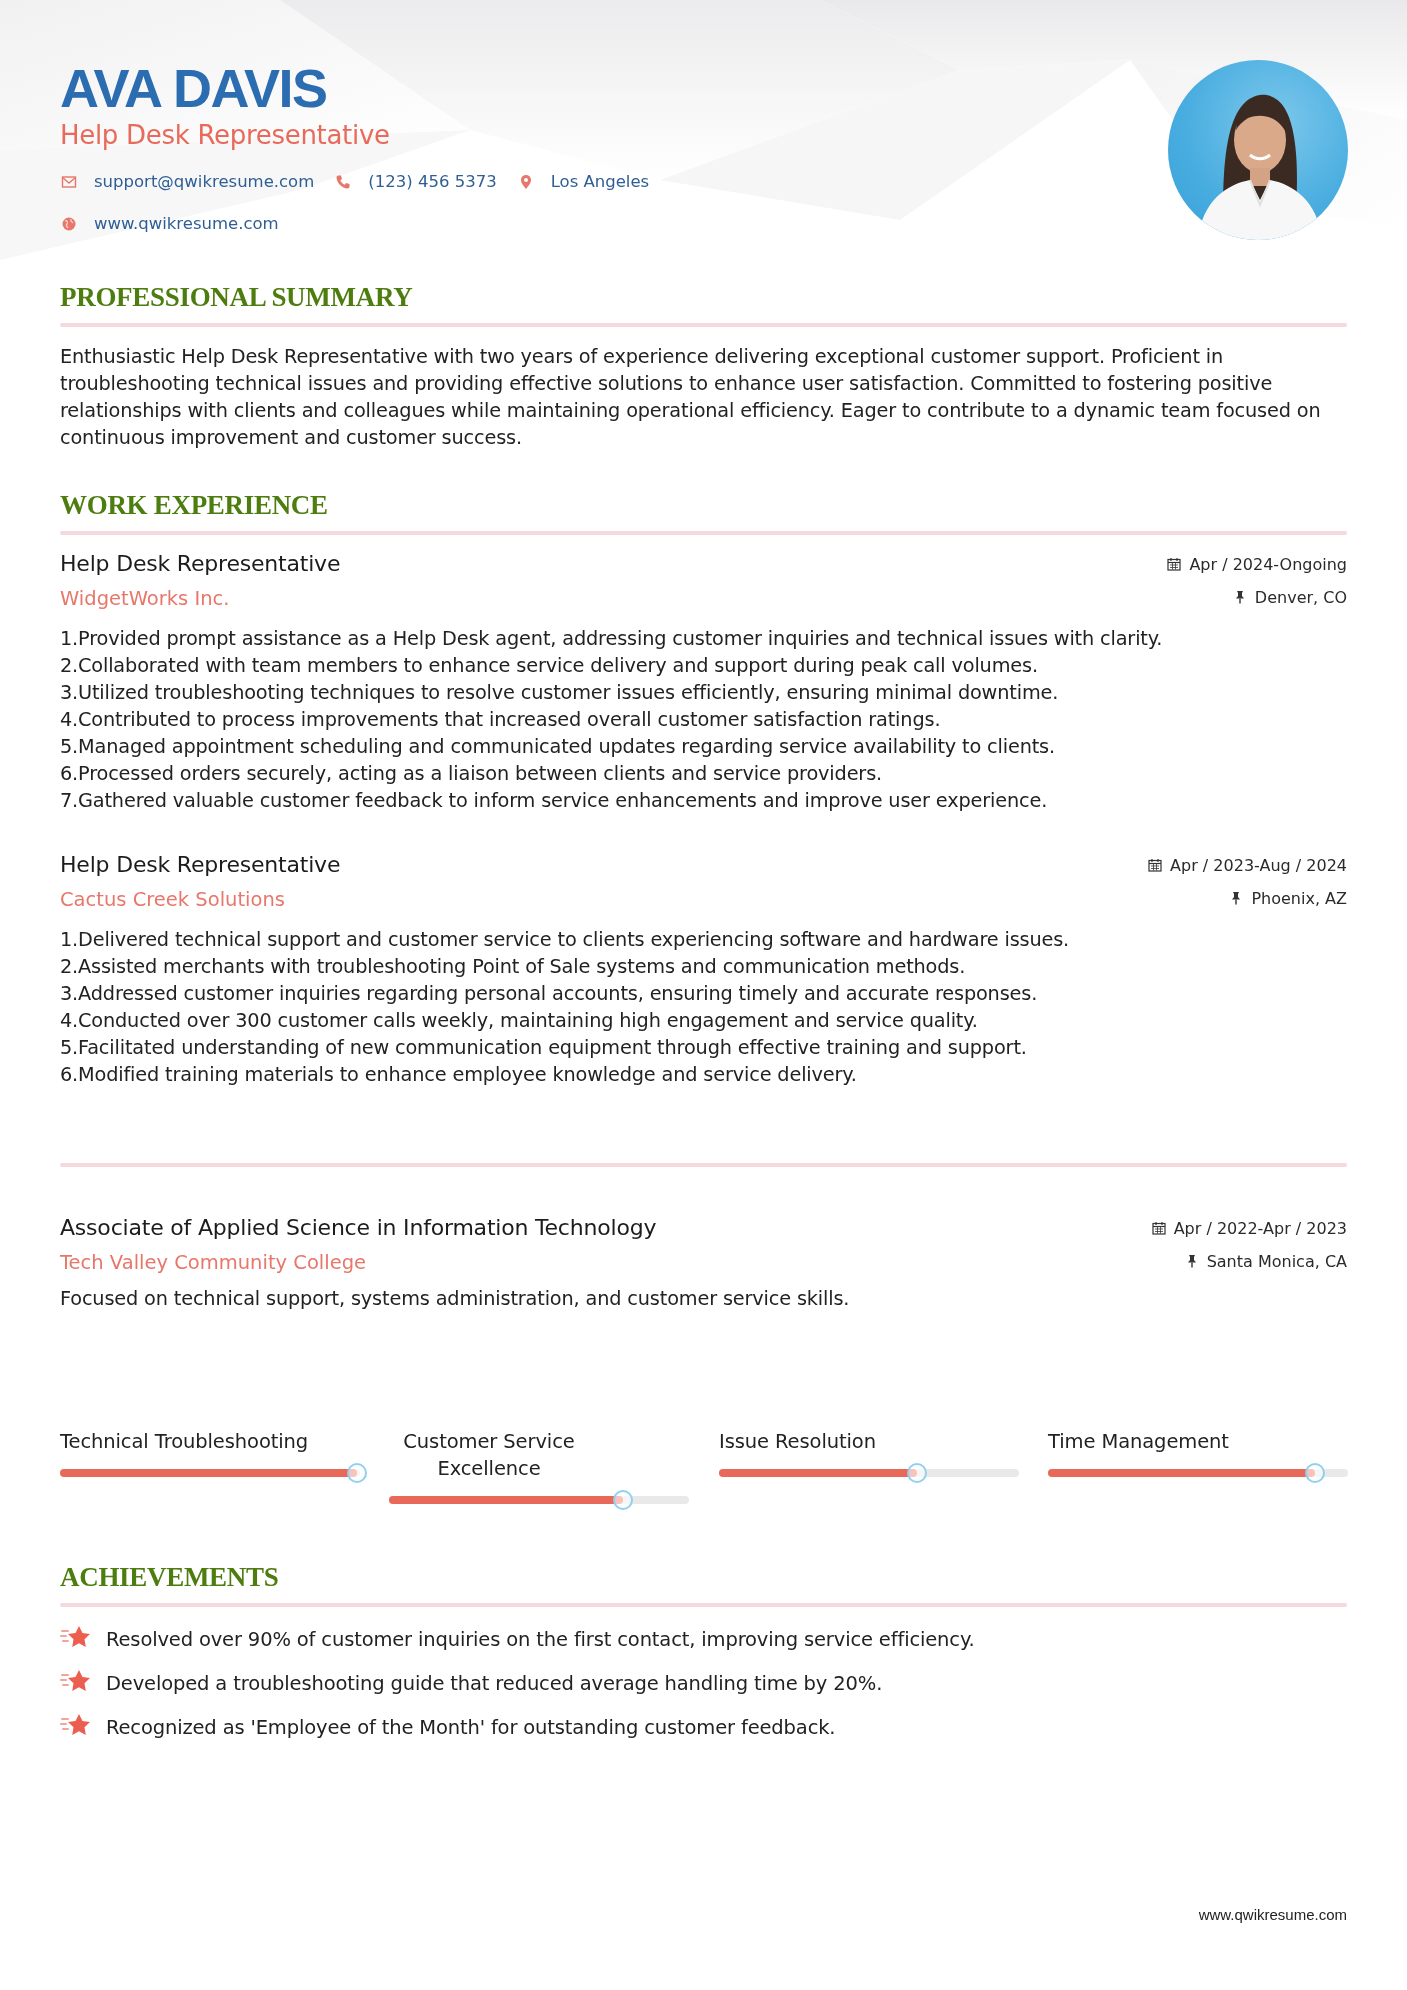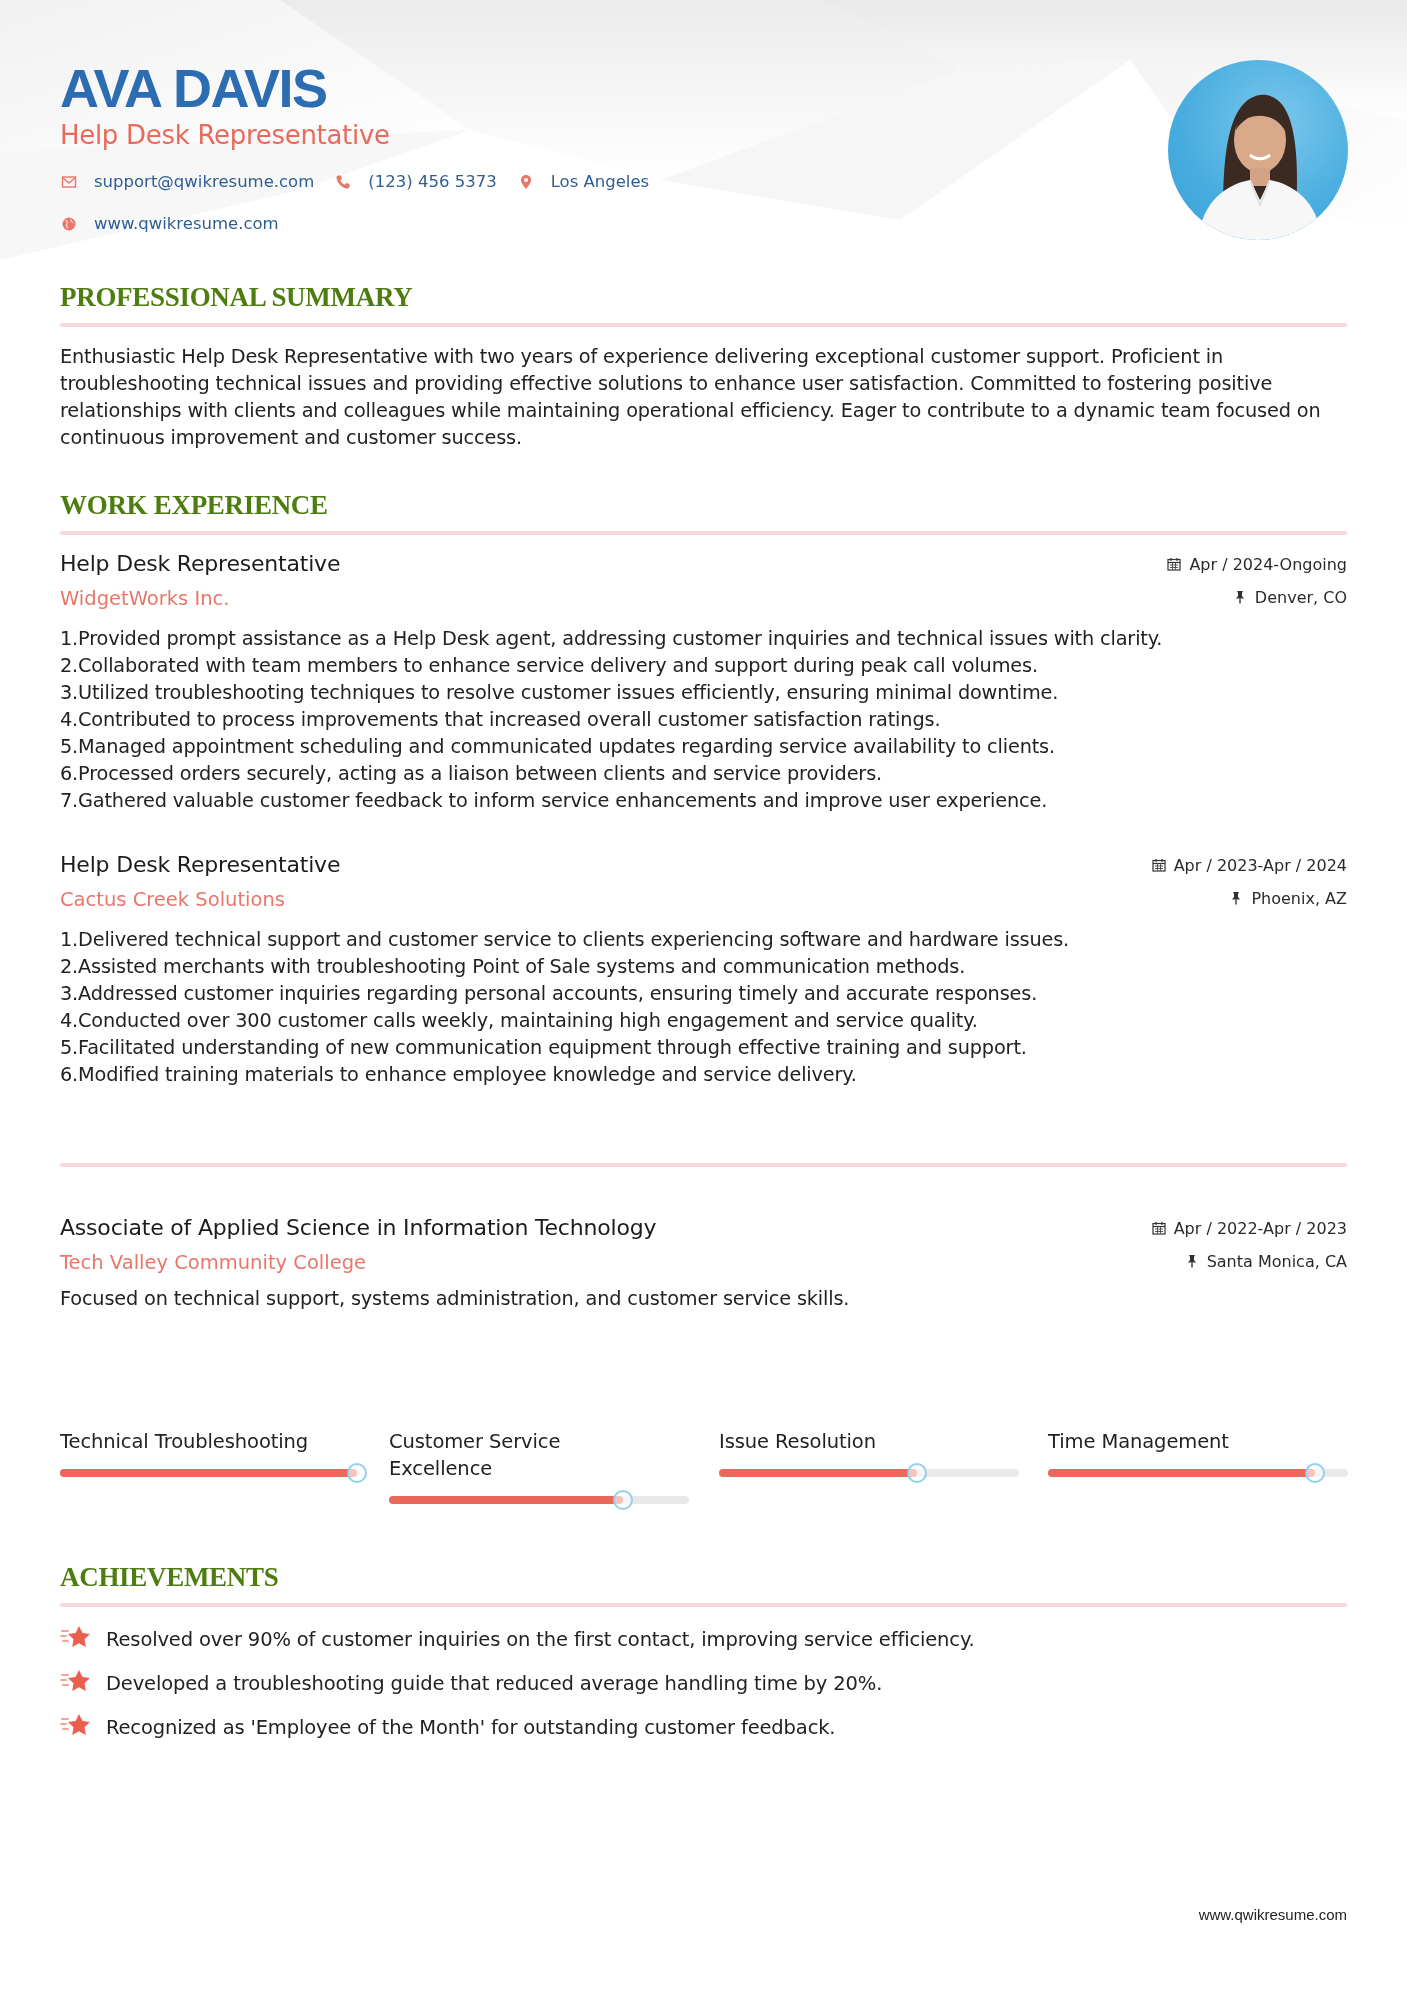--- a/index.html
+++ b/index.html
@@ -221,21 +221,21 @@
       <div class="meta-line">
         <span class="meta-icon">
           <svg viewBox="0 0 14 14">
               <rect x="1" y="2.5" width="12" height="10.5" fill="none" stroke="#333" stroke-width="1.2"></rect>
               <line x1="1" y1="5.5" x2="13" y2="5.5" stroke="#333" stroke-width="1.2"></line>
               <line x1="4" y1="1" x2="4" y2="4" stroke="#333" stroke-width="1.2"></line>
               <line x1="10" y1="1" x2="10" y2="4" stroke="#333" stroke-width="1.2"></line>
               <path d="M3 8 H11 M3 10.5 H11 M5.5 6 V12.5 M8.5 6 V12.5" stroke="#333" stroke-width="0.8"></path>
             </svg>
         </span>
-        <span>Apr / 2023-Apr / 2024</span>
+        <span>Apr / 2023-Aug / 2024</span>
       </div>
       <div class="meta-line">
         <span class="meta-icon">
           <svg viewBox="0 0 14 14">
               <path d="M4 1 H10 L9 3 V6 L11 8.5 H3 L5 6 V3 Z" fill="#333"></path>
               <line x1="7" y1="8.5" x2="7" y2="13.5" stroke="#333" stroke-width="1.4"></line>
             </svg>
         </span>
         <span>Phoenix, AZ</span>
       </div>
@@ -301,21 +301,21 @@
   </div>
 
   <div class="skills">
     <div class="skill" style="left:0;">
       <div class="skill-label">Technical Troubleshooting</div>
       <div class="skill-track">
         <div class="skill-fill" style="width: 99%;"></div>
         <div class="skill-knob" style="left: 99%;"></div>
       </div>
     </div>
-    <div class="skill" style="left:329px;">
+    <div class="skill" style="left:329px;text-align:center;">
       <div class="skill-label" style="width:200px;">Customer Service Excellence</div>
       <div class="skill-track">
         <div class="skill-fill" style="width: 78%;"></div>
         <div class="skill-knob" style="left: 78%;"></div>
       </div>
     </div>
     <div class="skill" style="left:659px;">
       <div class="skill-label">Issue Resolution</div>
       <div class="skill-track">
         <div class="skill-fill" style="width: 66%;"></div>

